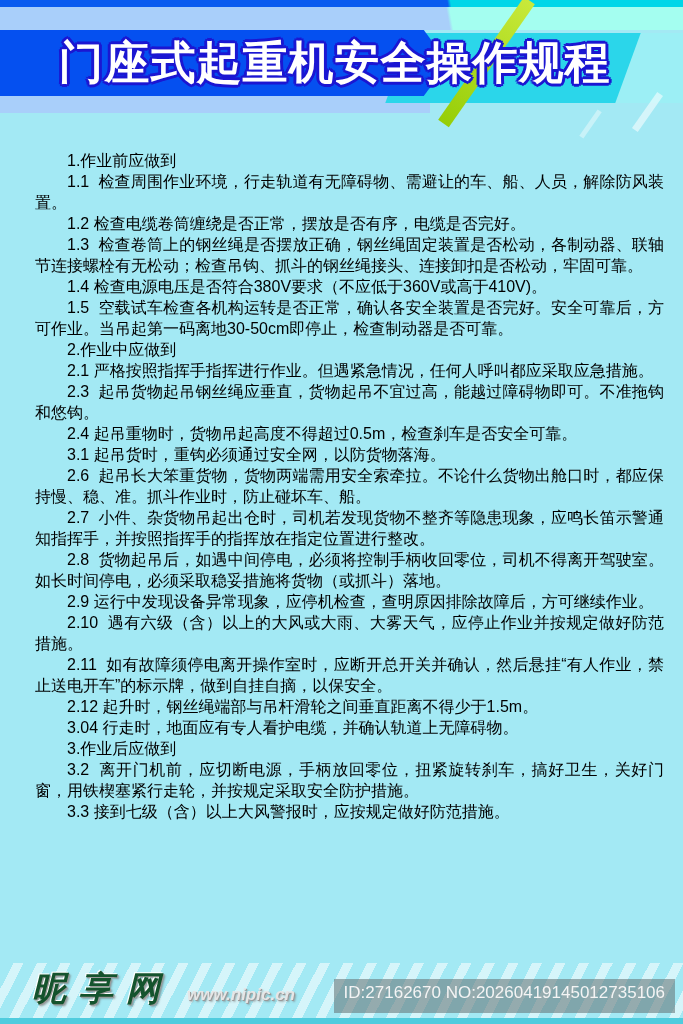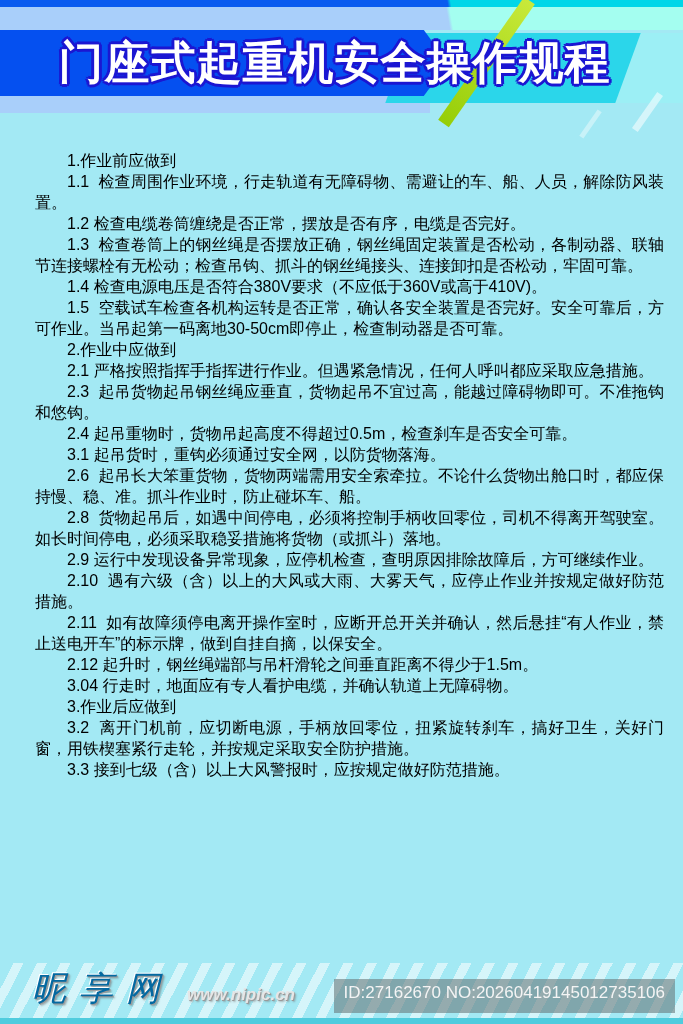--- a/index.html
+++ b/index.html
@@ -38,21 +38,21 @@
   
   .content{position:absolute;top:113px;left:0;right:0;padding:4px 19px 0 35px;
     color:#000;font-size:16px;line-height:21px;font-weight:500;text-align:justify;margin-top:33px;}
   .content p{margin:0;text-indent:2em;white-space:pre-wrap;}
   
   .footer-stripes{position:absolute;left:0;right:0;bottom:0;height:61px;
     background:repeating-linear-gradient(117deg,
       rgba(255,255,255,0) 0 12px,rgba(255,255,255,.55) 12px 21px);}
   .footer-bottom-strip{position:absolute;left:0;right:0;bottom:0;height:6px;background:#4FCCDE;}
   .watermark{position:absolute;left:32px;bottom:12px;display:flex;align-items:baseline;gap:14px;}
-  .wm-cn{font-size:34px;font-weight:normal;font-style:italic;letter-spacing:13px;color:#0369a1;
+  .wm-cn{font-size:34px;font-weight:bold;font-style:italic;letter-spacing:13px;color:#14532d;
     text-shadow:1px 1px 0 #9a9a9a,-1px -1px 0 #ffffff,2px 2px 2px rgba(110,110,110,.6);}
   .wm-url{font-size:17px;font-weight:bold;font-style:italic;color:#E6E6E6;
     text-shadow:1px 1px 0 #9a9a9a,2px 2px 2px rgba(110,110,110,.5);}
   .id-badge{position:absolute;right:8px;bottom:11px;height:34px;line-height:28px;
     padding:0 10px;background:rgba(105,122,124,.6);color:#F4F4F4;font-size:17px;white-space:nowrap;}
 </style>
 </head>
 <body>
 
 <div class="page">
@@ -81,20 +81,21 @@
       <p>1.4 检查电源电压是否符合380V要求（不应低于360V或高于410V)。</p>
       <p>1.5  空载试车检查各机构运转是否正常，确认各安全装置是否完好。安全可靠后，方可作业。当吊起第一码离地30-50cm即停止，检查制动器是否可靠。</p>
     </section>
     <section>
       <p>2.作业中应做到</p>
       <p>2.1 严格按照指挥手指挥进行作业。但遇紧急情况，任何人呼叫都应采取应急措施。</p>
       <p>2.3  起吊货物起吊钢丝绳应垂直，货物起吊不宜过高，能越过障碍物即可。不准拖钩和悠钩。</p>
       <p>2.4 起吊重物时，货物吊起高度不得超过0.5m，检查刹车是否安全可靠。</p>
       <p>3.1 起吊货时，重钩必须通过安全网，以防货物落海。</p>
       <p>2.6  起吊长大笨重货物，货物两端需用安全索牵拉。不论什么货物出舱口时，都应保持慢、稳、准。抓斗作业时，防止碰坏车、船。</p>
+      <p>2.7  小件、杂货物吊起出仓时，司机若发现货物不整齐等隐患现象，应鸣长笛示警通知指挥手，并按照指挥手的指挥放在指定位置进行整改。</p>
       <p>2.8  货物起吊后，如遇中间停电，必须将控制手柄收回零位，司机不得离开驾驶室。如长时间停电，必须采取稳妥措施将货物（或抓斗）落地。</p>
       <p>2.9 运行中发现设备异常现象，应停机检查，查明原因排除故障后，方可继续作业。</p>
       <p>2.10  遇有六级（含）以上的大风或大雨、大雾天气，应停止作业并按规定做好防范措施。</p>
       <p>2.11  如有故障须停电离开操作室时，应断开总开关并确认，然后悬挂“有人作业，禁止送电开车”的标示牌，做到自挂自摘，以保安全。</p>
       <p>2.12 起升时，钢丝绳端部与吊杆滑轮之间垂直距离不得少于1.5m。</p>
       <p>3.04 行走时，地面应有专人看护电缆，并确认轨道上无障碍物。</p>
     </section>
     <section>
       <p>3.作业后应做到</p>
       <p>3.2  离开门机前，应切断电源，手柄放回零位，扭紧旋转刹车，搞好卫生，关好门窗，用铁楔塞紧行走轮，并按规定采取安全防护措施。</p>

